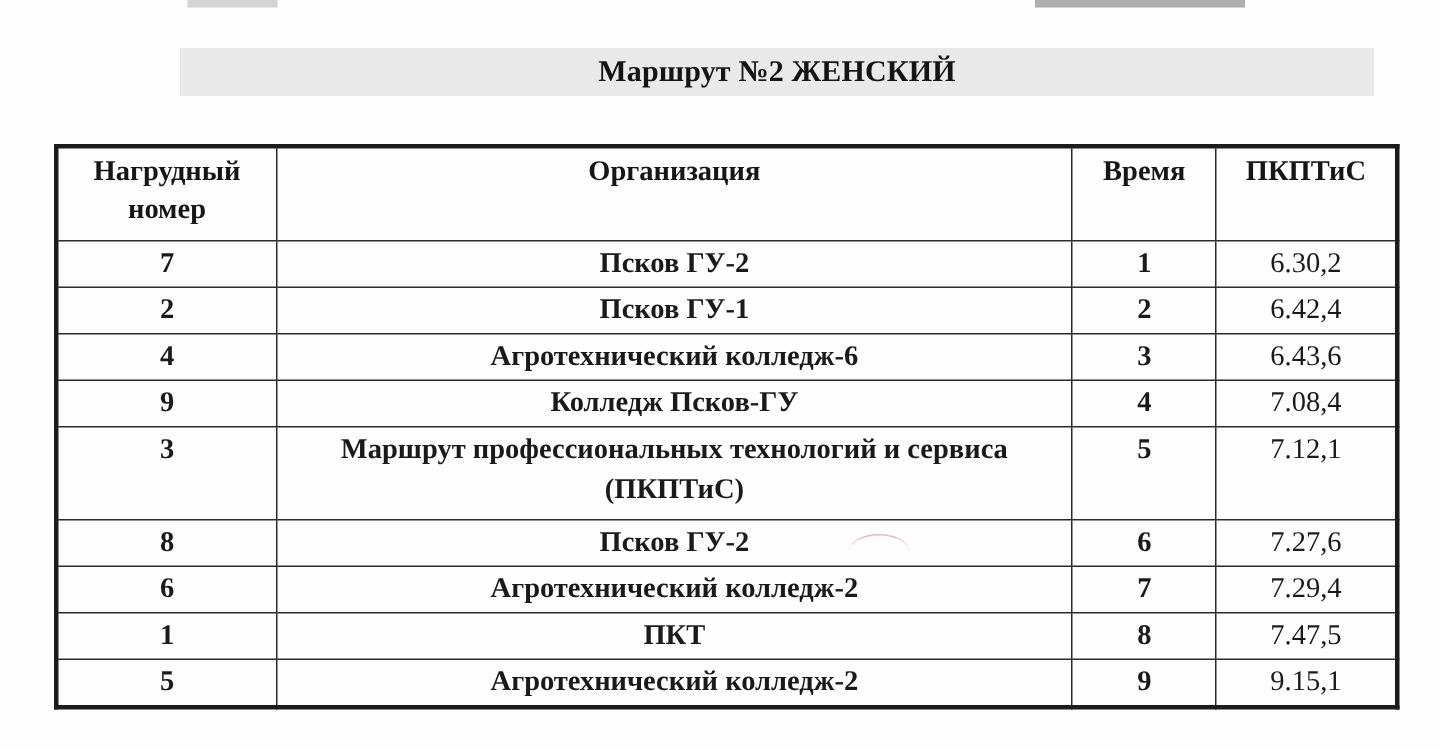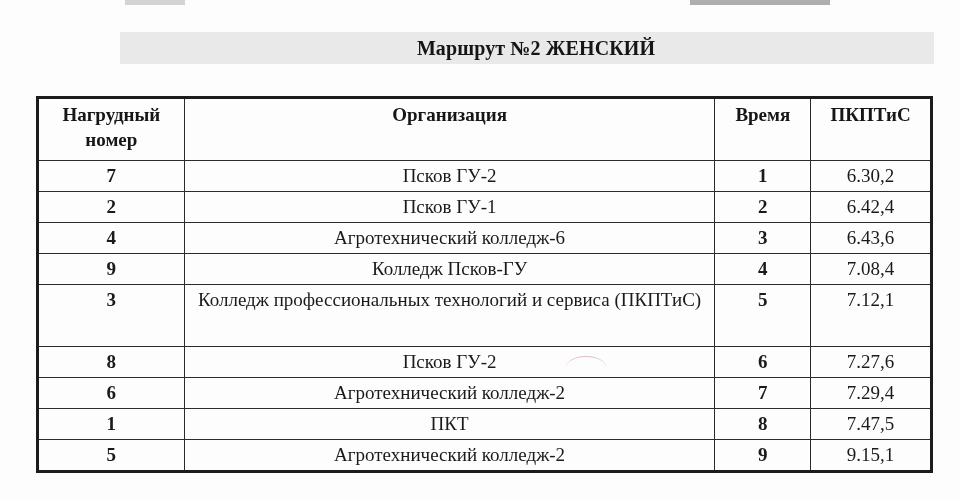--- a/index.html
+++ b/index.html
@@ -9,21 +9,21 @@
     font-family: "Liberation Serif", "DejaVu Serif", serif;
     color: #1a1a1a;
     position: relative;
   }
   .crop-mark { position: absolute; top: 0; height: 5px; background: #b9b9b9; opacity: .6; }
   .crop-left { left: 125px; width: 60px; }
   .crop-right { left: 690px; width: 140px; background: #7a7a7a; }
   .title-bar {
     position: absolute; left: 120px; top: 32px; width: 796px; height: 32px;
     background: #e9e9e9;
-    display: flex; align-items: center; justify-content: center; padding-left: 18px;
+    display: flex; align-items: center; justify-content: center;
   }
   .title-text { font-weight: bold; font-size: 20px; color: #151515; letter-spacing: 0.1px; }
   table.results {
     position: absolute; left: 36px; top: 96px;
     width: 897px;
     border-collapse: collapse;
     border: 3px solid #1c1c1c;
   }
   table.results col.c1 { width: 147px; }
   table.results col.c2 { width: 533px; }
@@ -34,21 +34,21 @@
     padding: 0;
     text-align: center;
     vertical-align: top;
   }
   table.results th {
     font-weight: bold; font-size: 19px; line-height: 25px;
     height: 58px; padding-top: 3px; color: #161616;
   }
   table.results td { font-size: 19px; line-height: 27px; height: 29px; padding-top: 1px; }
   td.bib, td.place { font-weight: bold; }
-  td.org { font-weight: normal; }
+  td.org { font-weight: bold; }
   td.time { font-weight: normal; }
   tr.tall td { height: 60px; }
   .pencil {
     position: absolute; left: 566px; top: 356px; width: 40px; height: 22px;
     border-top: 1px solid #c08080; border-radius: 50% 50% 0 0; opacity: .5;
   }
 </style>
 </head>
 <body>
 
@@ -94,21 +94,21 @@
       <td class="time">6.43,6</td>
     </tr>
     <tr>
       <td class="bib">9</td>
       <td class="org">Колледж Псков-ГУ</td>
       <td class="place">4</td>
       <td class="time">7.08,4</td>
     </tr>
     <tr class="tall">
       <td class="bib">3</td>
-      <td class="org">Колледж профессиональных технологий и сервиса (ПКПТиС)</td>
+      <td class="org">Маршрут профессиональных технологий и сервиса (ПКПТиС)</td>
       <td class="place">5</td>
       <td class="time">7.12,1</td>
     </tr>
     <tr>
       <td class="bib">8</td>
       <td class="org">Псков ГУ-2</td>
       <td class="place">6</td>
       <td class="time">7.27,6</td>
     </tr>
     <tr>

